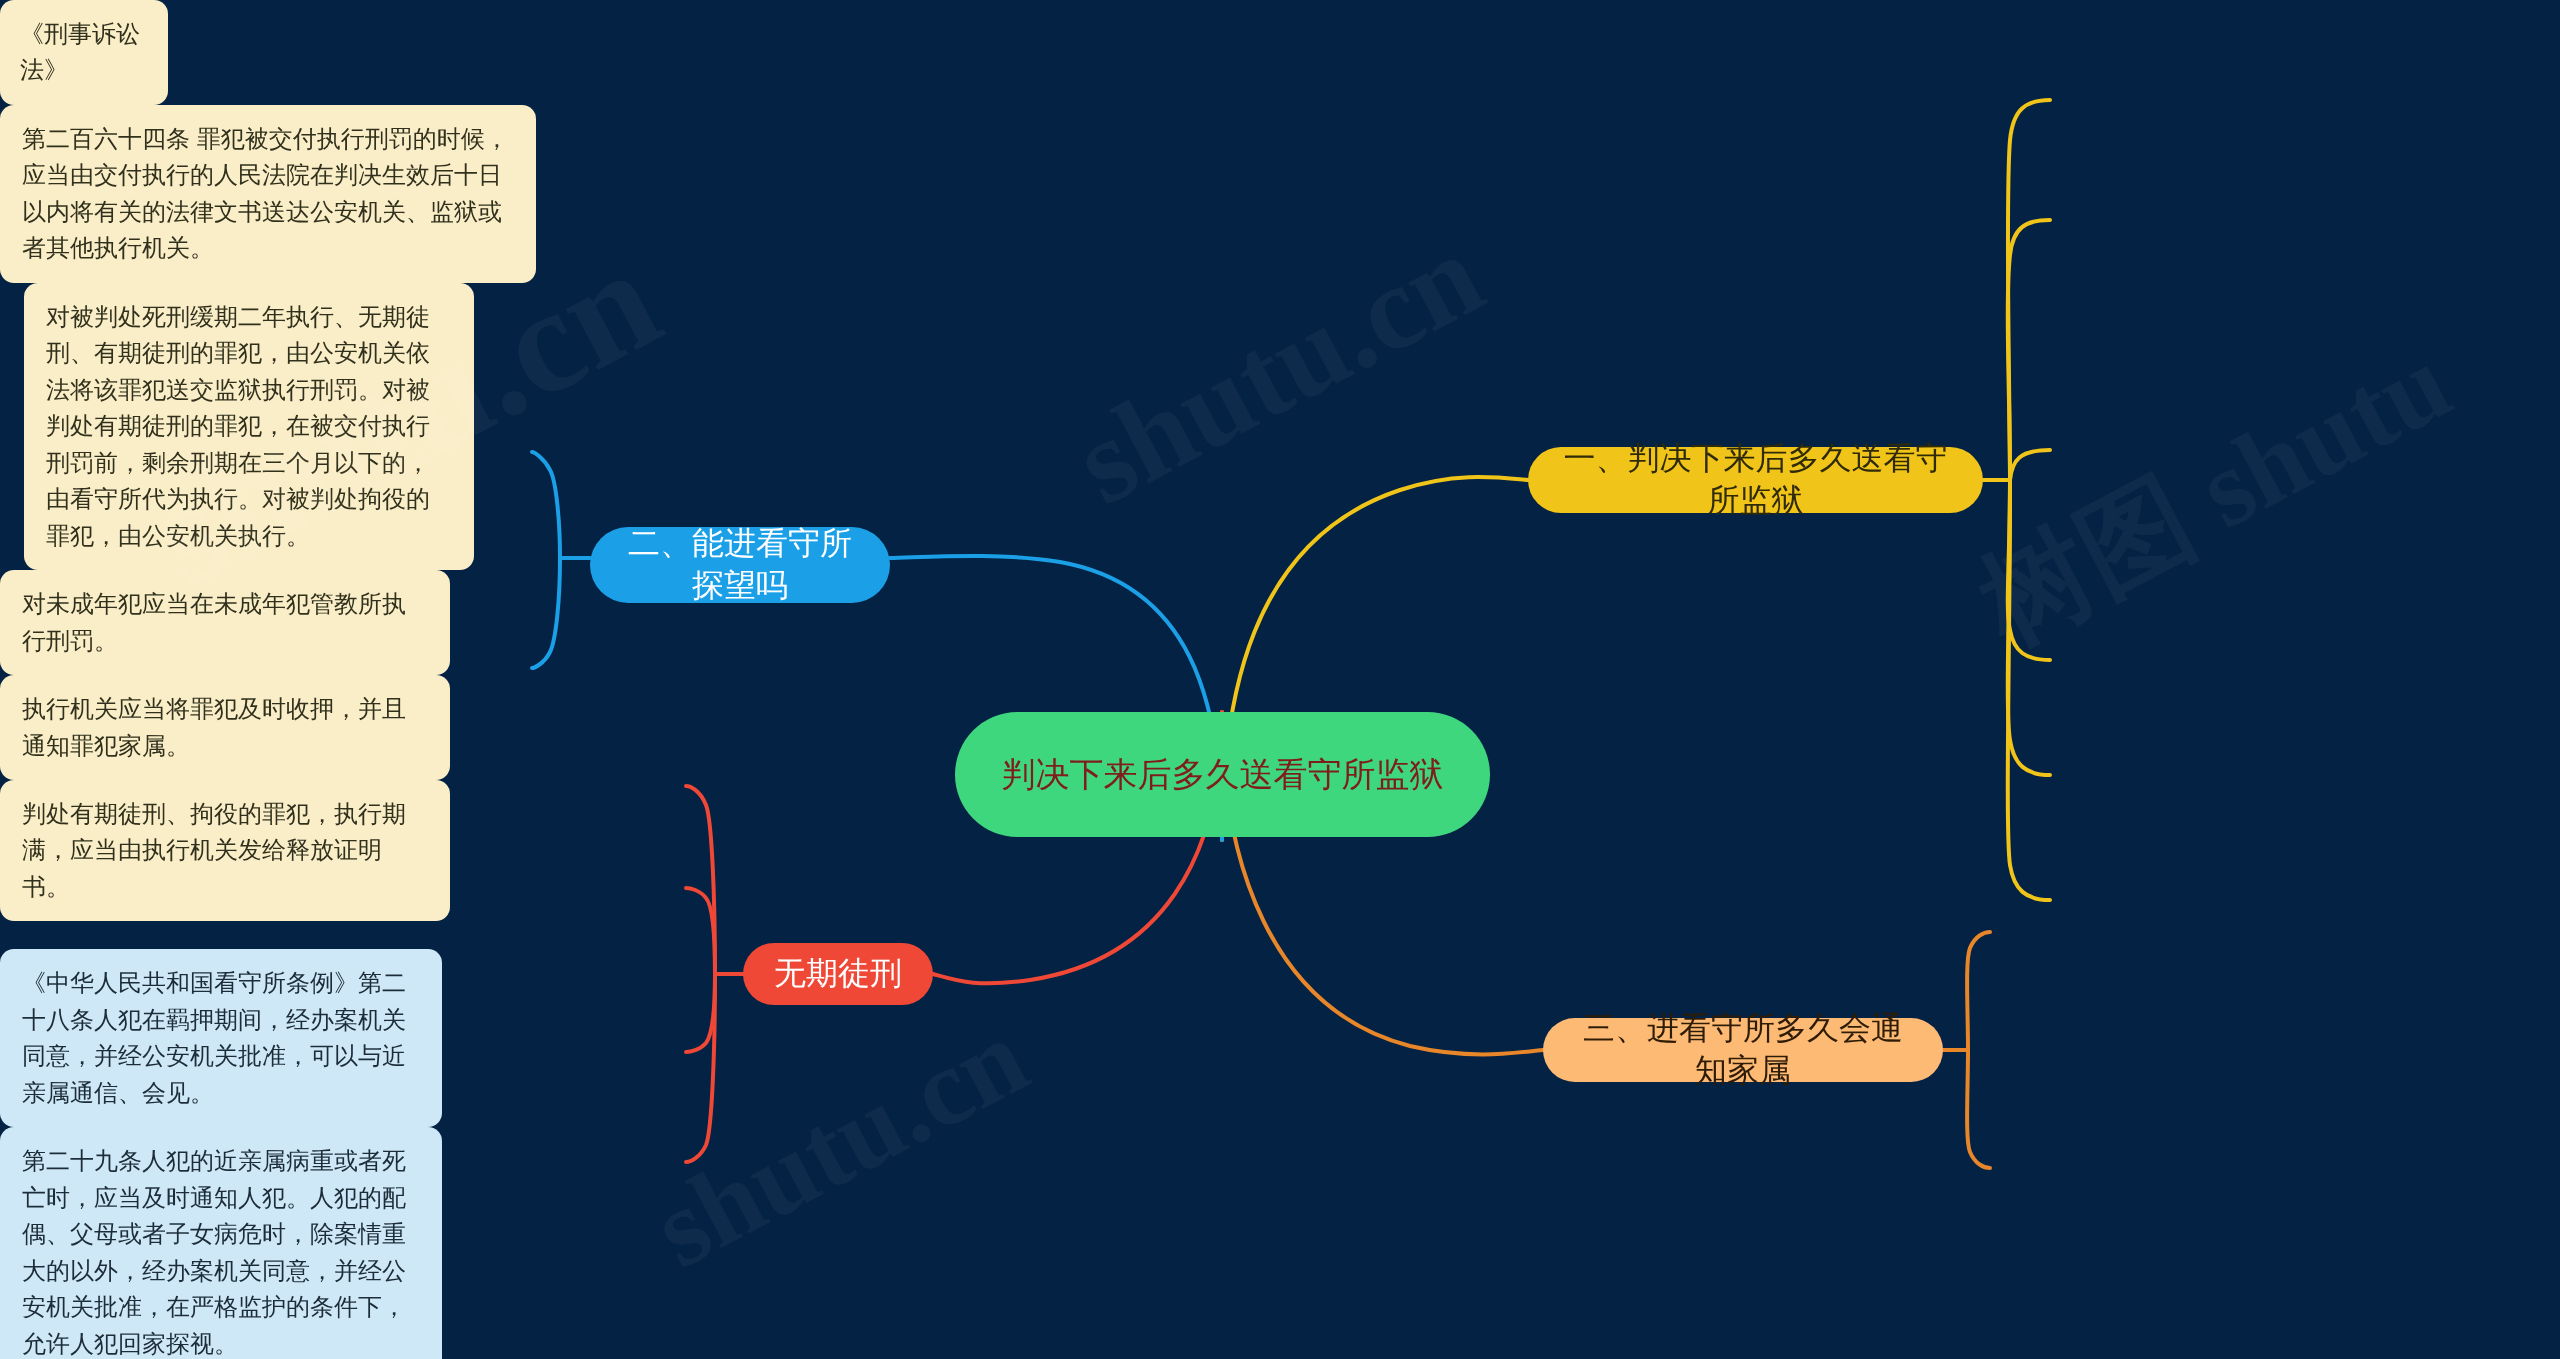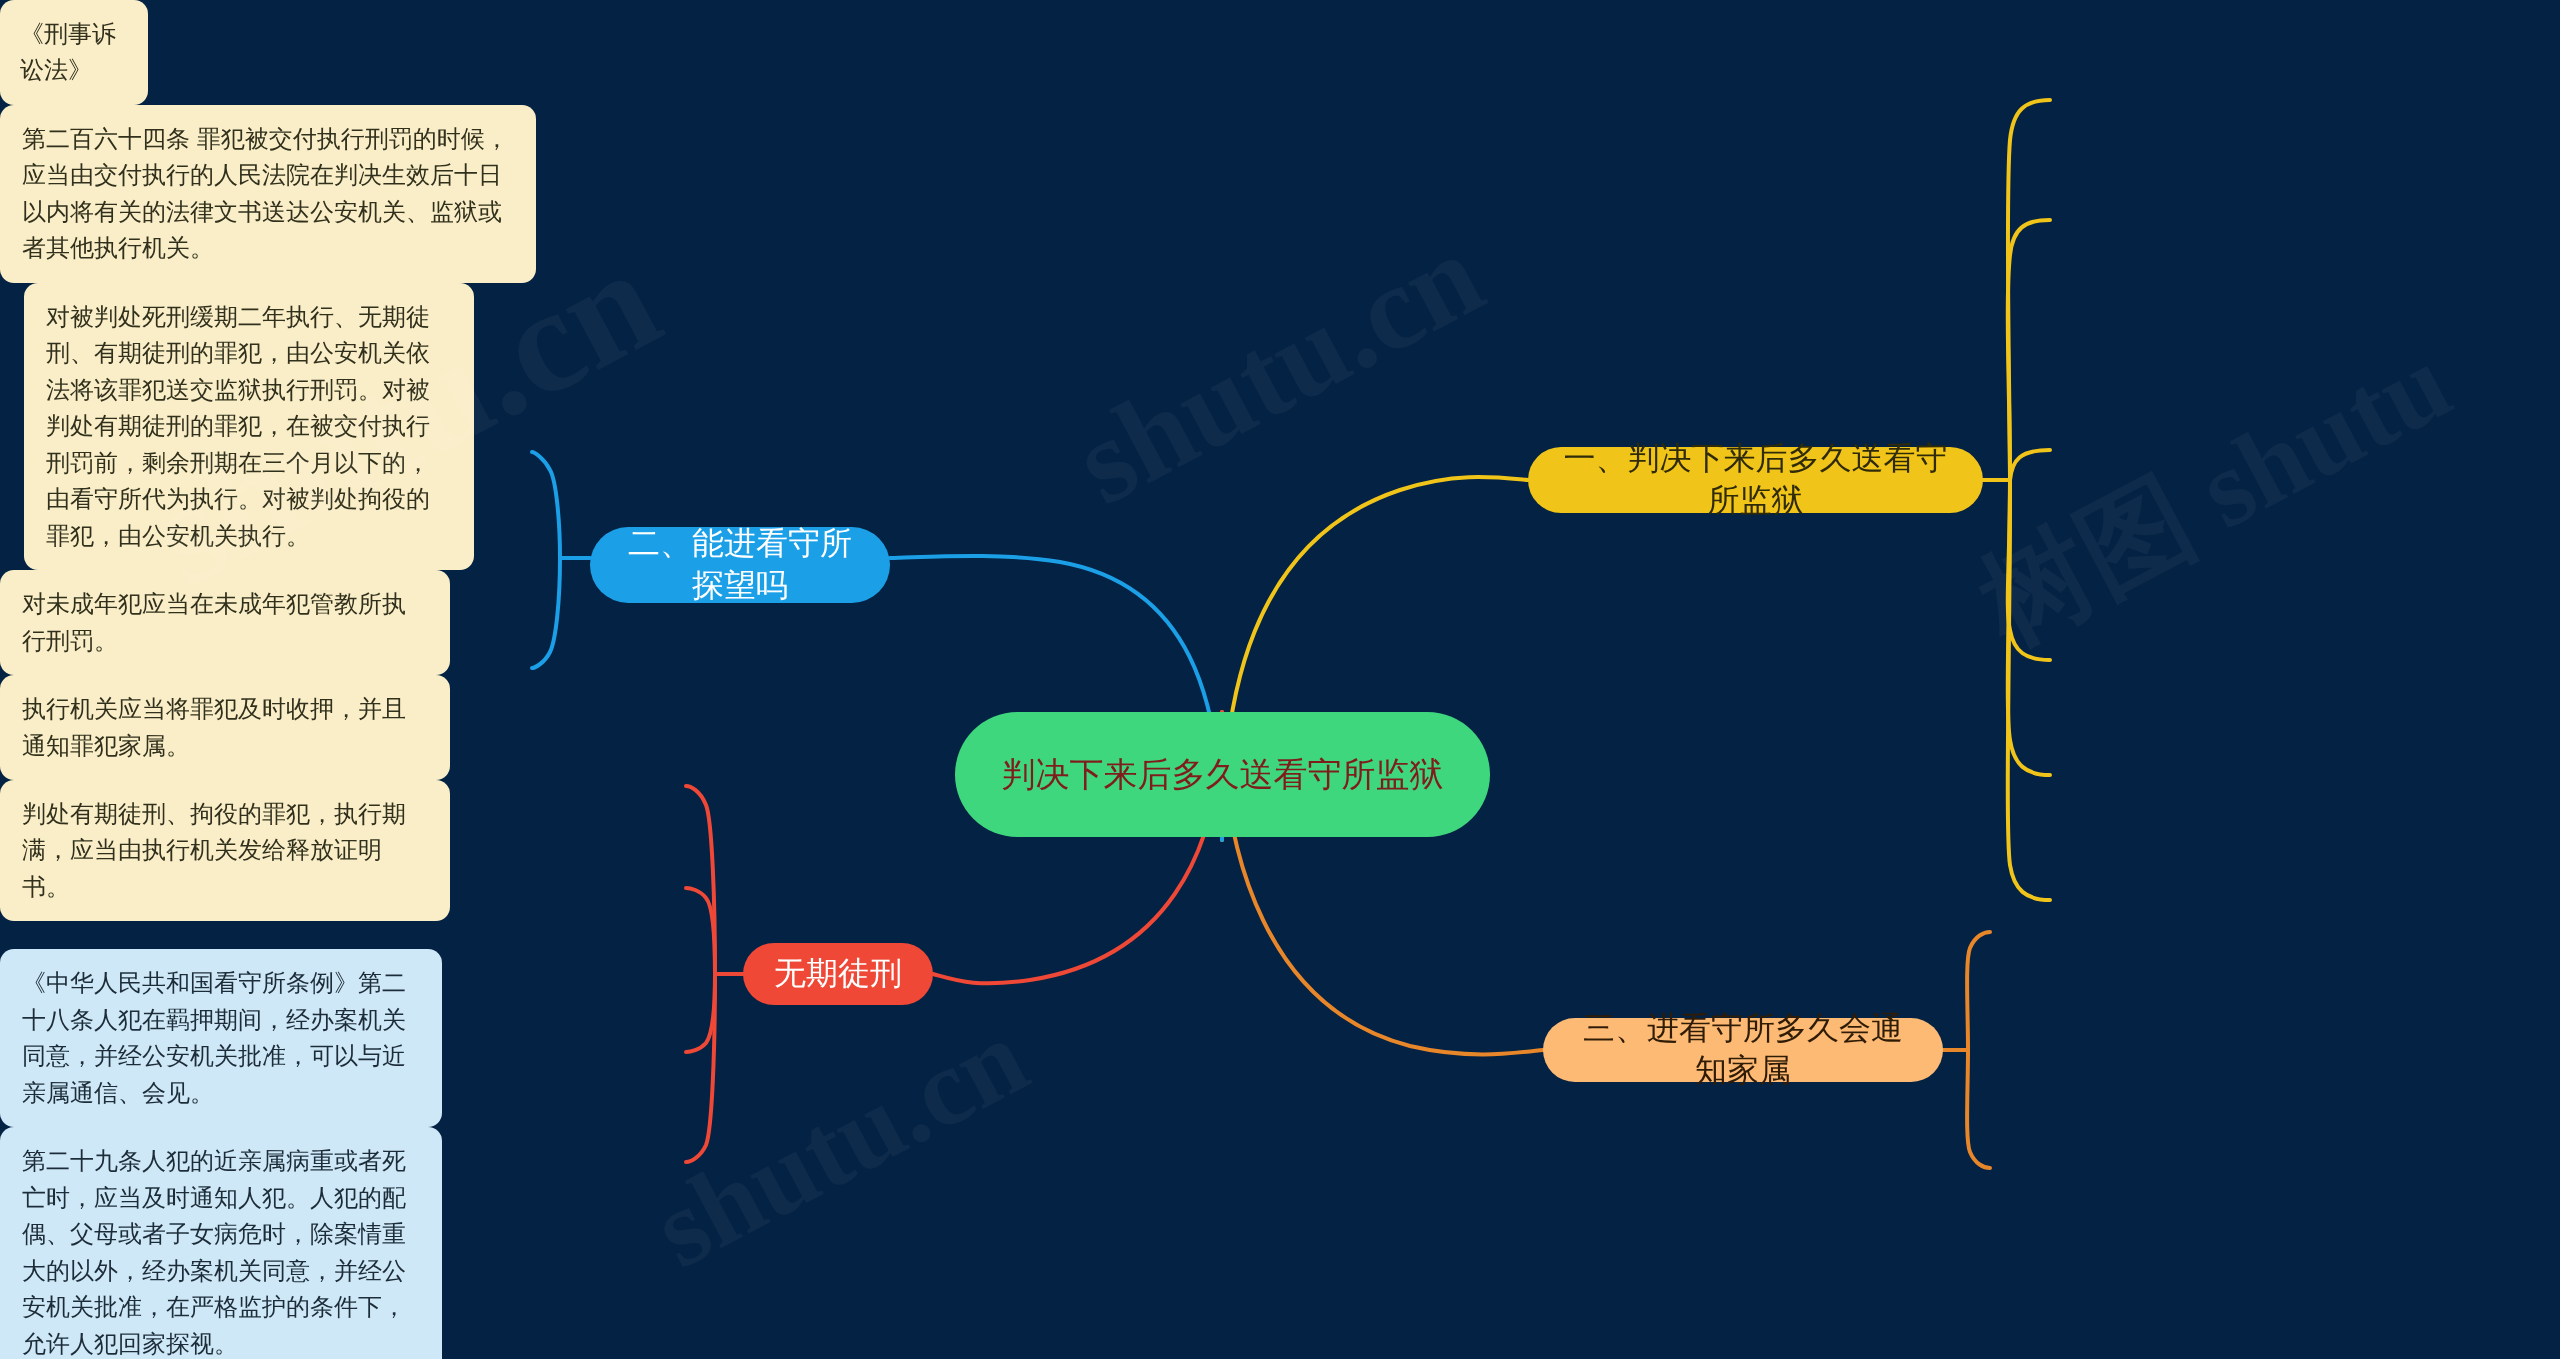--- a/index.html
+++ b/index.html
@@ -153,21 +153,21 @@
   </svg>
 
   <div class="node root">
     <span>判决下来后多久送看守所监狱</span>
   </div>
 
   <div class="node branch branch-yellow">
     <span>一、判决下来后多久送看守所监狱</span>
   </div>
 
-  <div class="leaf leaf-cream" style="left:2050px; top:78px; width:148px;padding-left:20px;">《刑事诉讼法》</div>
+  <div class="leaf leaf-cream" style="left:2050px; top:78px; width:168px;padding-left:20px;">《刑事诉讼法》</div>
   <div class="leaf leaf-cream" style="left:2050px; top:185px; width:536px;">第二百六十四条 罪犯被交付执行刑罚的时候，应当由交付执行的人民法院在判决生效后十日以内将有关的法律文书送达公安机关、监狱或者其他执行机关。</div>
   <div class="leaf leaf-cream" style="left:2050px; top:358px; width:450px;margin-left:24px;">对被判处死刑缓期二年执行、无期徒刑、有期徒刑的罪犯，由公安机关依法将该罪犯送交监狱执行刑罚。对被判处有期徒刑的罪犯，在被交付执行刑罚前，剩余刑期在三个月以下的，由看守所代为执行。对被判处拘役的罪犯，由公安机关执行。</div>
   <div class="leaf leaf-cream" style="left:2050px; top:630px; width:450px;">对未成年犯应当在未成年犯管教所执行刑罚。</div>
   <div class="leaf leaf-cream" style="left:2050px; top:718px; width:450px;">执行机关应当将罪犯及时收押，并且通知罪犯家属。</div>
   <div class="leaf leaf-cream" style="left:2050px; top:843px; width:450px;">判处有期徒刑、拘役的罪犯，执行期满，应当由执行机关发给释放证明书。</div>
 
   <div class="node branch branch-blue">
     <span>二、能进看守所探望吗</span>
   </div>
 

